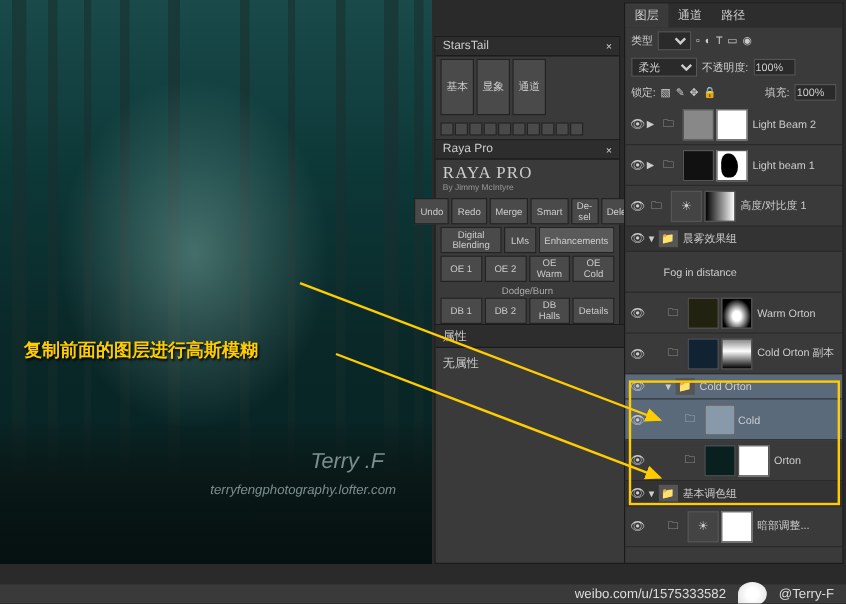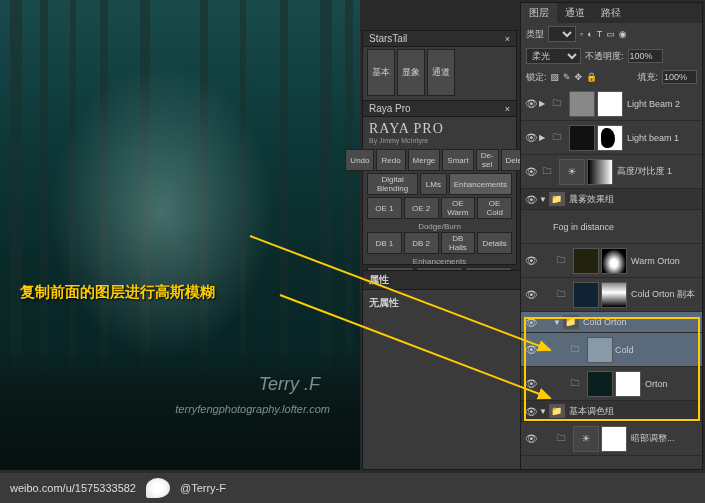--- a/index.html
+++ b/index.html
@@ -14,49 +14,49 @@
 .arrow-line { position: absolute; pointer-events: none; }
 
 .panel { position: absolute; background: #3a3a3a; border: 1px solid #1a1a1a; }
 .panel-header { background: #2d2d2d; padding: 2px 6px; font-size: 10px; border-bottom: 1px solid #1a1a1a; display: flex; align-items: center; }
 .panel-close { margin-left: auto; font-size: 9px; }
 
 .starstail { left: 362px; top: 2px; width: 155px; height: 95px; margin-top: 28px; }
 .starstail-row { display: flex; gap: 2px; padding: 2px 4px; }
 .st-btn { background: #4a4a4a; border: 1px solid #222; padding: 16px 4px; font-size: 9px; color: #ccc; cursor: pointer; }
 
-.rayapro { left: 362px; top: 100px; width: 155px; height: 165px; }
+.rayapro { left: 362px; top: 116px; width: 155px; height: 165px; }
 .raya-title { font-family: 'Times New Roman', serif; font-size: 14px; padding: 4px 6px 0; letter-spacing: 1px; }
 .raya-sub { font-size: 7px; padding: 0 6px 4px; color: #999; }
 .raya-row { display: flex; gap: 2px; padding: 1px 4px; justify-content: center; }
 .raya-btn { background: #4a4a4a; border: 1px solid #222; padding: 1px 4px; font-size: 8px; color: #ccc; cursor: pointer; flex: 1; text-align: center; }
 .raya-section { font-size: 8px; text-align: center; padding: 2px 0 0; color: #aaa; }
 
-.props { left: 362px; top: 270px; width: 162px; height: 200px; font-weight: bold; }
+.props { left: 362px; top: 270px; width: 162px; height: 200px; }
 
 .layers { left: 520px; top: 2px; width: 183px; height: 468px; }
 .layers-tabs { display: flex; background: #2d2d2d; font-size: 10px; }
 .layers-tab { padding: 3px 8px; cursor: pointer; }
 .layers-tab.active { background: #3a3a3a; }
 .layers-controls { padding: 3px 5px; display: flex; align-items: center; gap: 4px; font-size: 9px; }
 .layers-controls select, .layers-controls input { background: #2a2a2a; border: 1px solid #555; color: #ccc; font-size: 9px; padding: 1px; }
 .opacity-input { width: 35px; }
 .layers-list { overflow-y: auto; height: 395px; }
 .layer-row { display: flex; align-items: center; padding: 3px 4px; border-bottom: 1px solid #2a2a2a; min-height: 34px; }
 .layer-row.group { min-height: 20px; background: #333; }
 .layer-row.selected { background: #5a6a7a; }
 .layer-vis { width: 14px; font-size: 10px; cursor: pointer; }
 .layer-arrow { width: 10px; font-size: 8px; }
 .layer-icon { width: 16px; height: 14px; background: #555; margin-right: 4px; display: flex; align-items: center; justify-content: center; font-size: 9px; }
 .layer-thumb { width: 26px; height: 26px; background: #111; border: 1px solid #555; margin-right: 2px; }
 .layer-mask { width: 26px; height: 26px; background: #fff; border: 1px solid #555; margin-right: 4px; }
 .layer-name { font-size: 9px; flex: 1; }
 .highlight-box { position: absolute; border: 2px solid #ffcc00; pointer-events: none; }
 
-.footer { position: absolute; bottom: 0; left: 0; right: 0; height: 30px; background: #3a3a3a; display: flex; align-items: center; justify-content: flex-start; padding: 0 10px; gap: 10px; font-size: 11px; color: #ddd; }
+.footer { position: absolute; bottom: 0; left: 0; right: 0; height: 16px; background: #3a3a3a; display: flex; align-items: center; justify-content: flex-end; padding: 0 10px; gap: 10px; font-size: 11px; color: #ddd; }
 .sina-logo { width: 24px; height: 20px; background: radial-gradient(circle, #fff 30%, #ddd); border-radius: 50% 50% 50% 10%; }
 </style>
 </head>
 <body>
 
 <div class="main-image">
   <div class="trees">
     <div class="tree" style="left:10px;width:12px"></div>
     <div class="tree" style="left:40px"></div>
     <div class="tree" style="left:70px;width:6px"></div>

